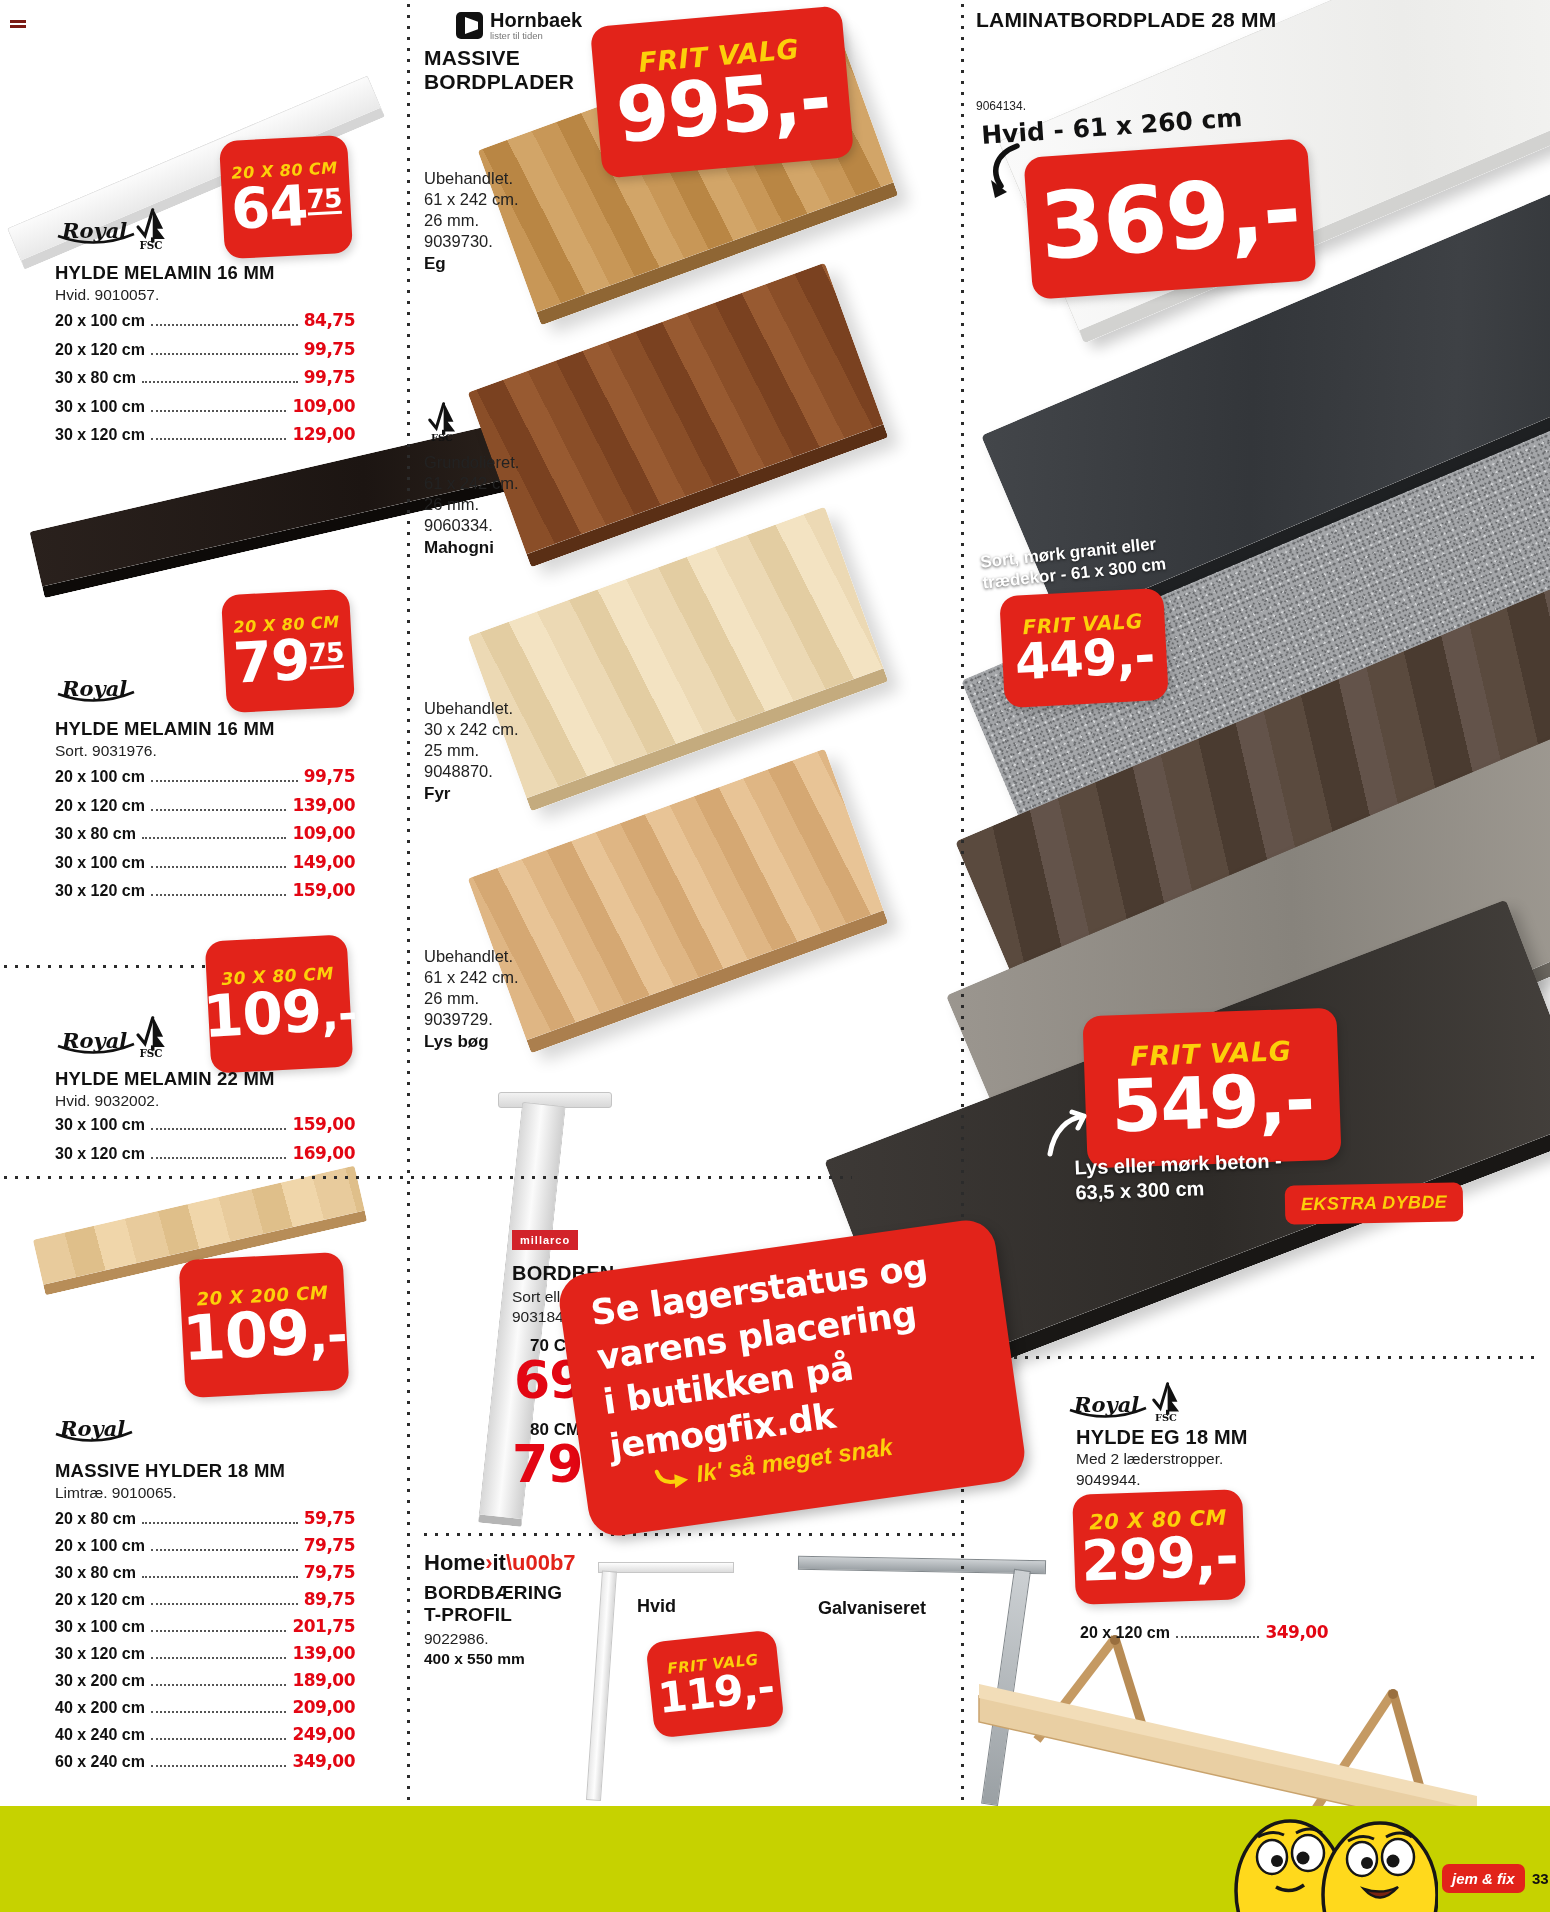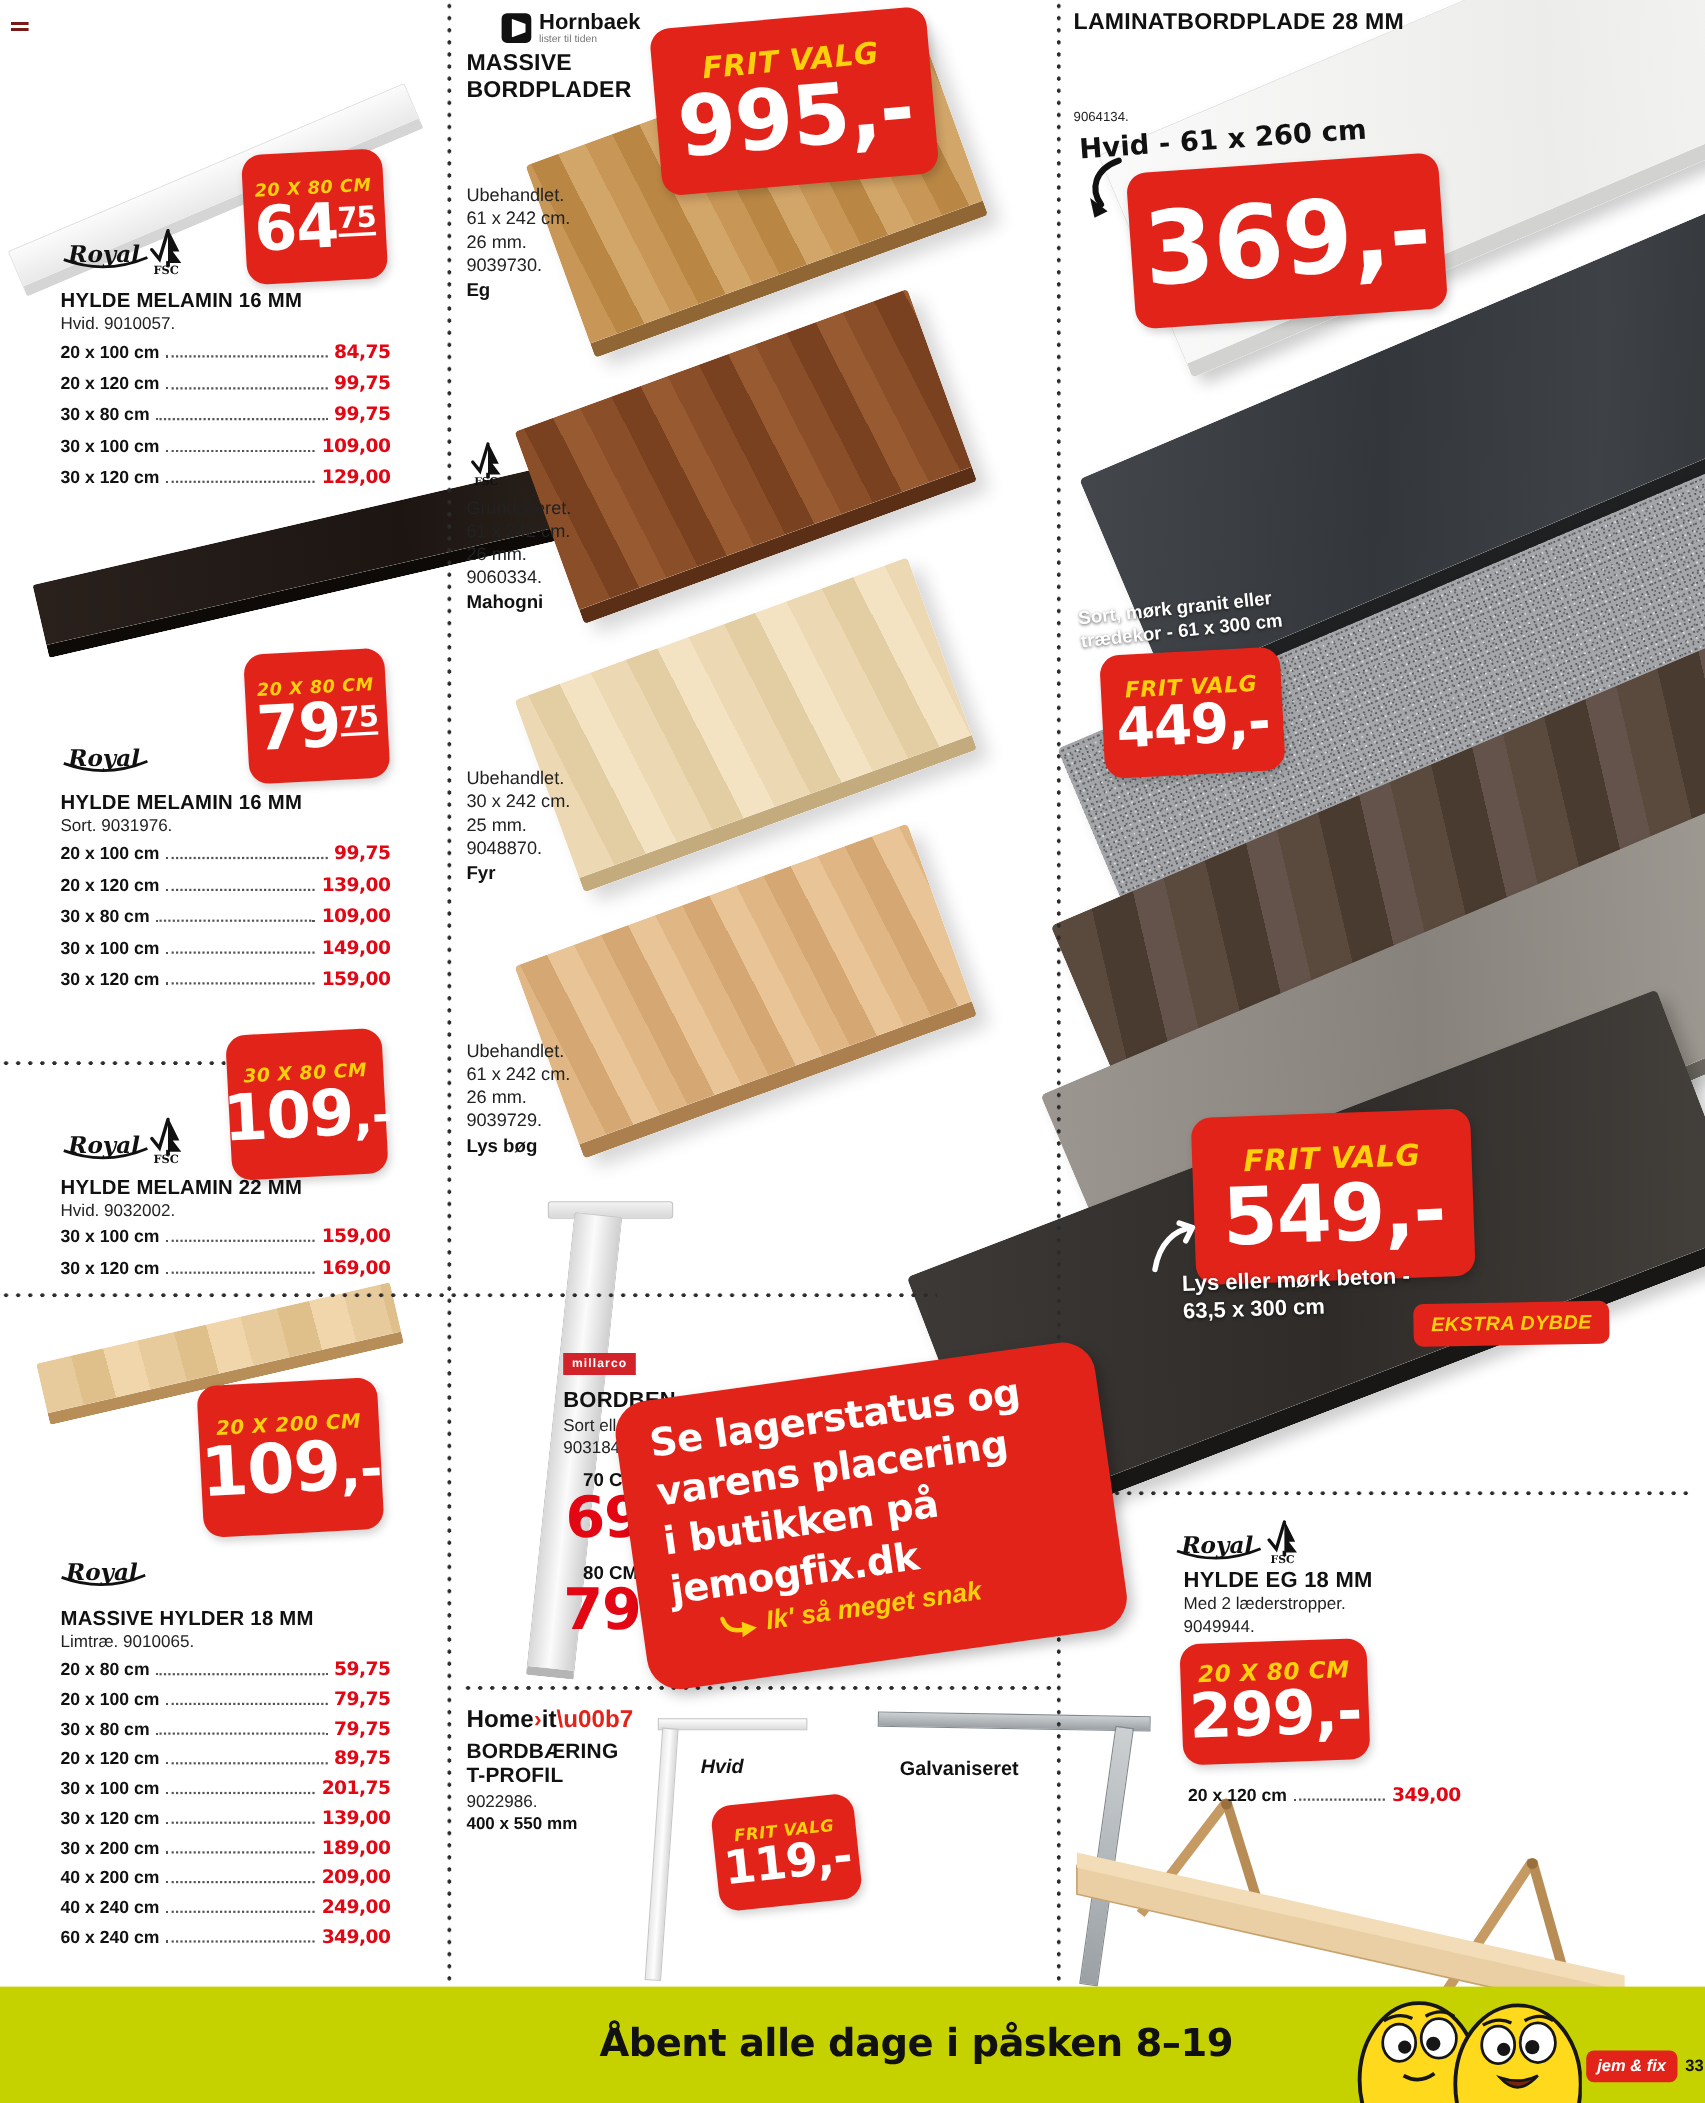--- a/index.html
+++ b/index.html
@@ -370,21 +370,21 @@
   </div>
 
   <div class="homeit" style="left:424px;top:1550px;"><span>Home</span><span class="red">›</span><span>it</span><span class="red">\u00b7</span></div>
   <div class="ptitle" style="left:424px;top:1582px;font-size:19px;">BORDBÆRING</div>
   <div class="ptitle" style="left:424px;top:1604px;font-size:19px;">T-PROFIL</div>
   <div class="psub" style="left:424px;top:1630px;">9022986.</div>
   <div class="psub" style="left:424px;top:1650px;font-weight:bold;color:#111;">400 x 550 mm</div>
 
   <div class="bracket-bar" style="left:598px;top:1562px;width:134px;height:9px;"></div>
   <div class="bracket-leg" style="left:602px;top:1571px;width:13px;height:228px;transform:rotate(4deg);"></div>
-  <div class="labelw" style="left:637px;top:1596px;font-style:italic;">Hvid</div>
+  <div class="labelw" style="left:637px;top:1596px;">Hvid</div>
 
   <div class="bracket-bar galv" style="left:798px;top:1558px;width:246px;height:12px;transform:rotate(1deg);"></div>
   <div class="bracket-leg galv" style="left:1014px;top:1570px;width:15px;height:235px;transform:rotate(8deg);"></div>
   <div class="labelw" style="left:818px;top:1598px;">Galvaniseret</div>
 
   <div class="badge" style="left:650px;top:1636px;width:130px;height:96px;transform:rotate(-6deg);">
     <div class="bflag" style="font-size:15px;">FRIT VALG</div>
     <div class="bprice" style="font-size:42px;">119,-</div>
   </div>
 
@@ -464,21 +464,20 @@
     <path d="M150 8 L178 98" stroke="#b88c55" stroke-width="9"></path>
     <path d="M428 62 L350 180" stroke="#c59a63" stroke-width="9"></path>
     <path d="M428 62 L458 168" stroke="#b88c55" stroke-width="9"></path>
     <polygon points="14,66 512,178 512,204 14,92" fill="#e9cfa3" stroke="#c9a36d" stroke-width="1.5"></polygon>
     <polygon points="14,54 512,166 512,180 14,68" fill="#f2ddb8"></polygon>
     <circle cx="150" cy="10" r="5" fill="#9a6f3e"></circle>
     <circle cx="428" cy="64" r="5" fill="#9a6f3e"></circle>
   </svg>
 
   <div class="bar"></div>
-  <div class="bar-text" style="z-index:6;">Åbent alle dage i påsken  8–19</div>
   <svg class="abs" style="left:1228px;top:1795px;z-index:7;" width="210" height="117" viewBox="0 0 210 117">
     <ellipse cx="62" cy="96" rx="54" ry="70" fill="#ffd91c" stroke="#161616" stroke-width="3.5"></ellipse>
     <ellipse cx="44" cy="62" rx="15" ry="17" fill="#fff" stroke="#161616" stroke-width="2.5"></ellipse>
     <ellipse cx="80" cy="58" rx="16" ry="18" fill="#fff" stroke="#161616" stroke-width="2.5"></ellipse>
     <circle cx="49" cy="66" r="6" fill="#161616"></circle>
     <circle cx="75" cy="63" r="6.5" fill="#161616"></circle>
     <path d="M30 42 Q44 34 56 40" stroke="#161616" stroke-width="3" fill="none"></path>
     <path d="M68 38 Q82 30 94 38" stroke="#161616" stroke-width="3" fill="none"></path>
     <path d="M48 92 Q62 100 76 90" stroke="#161616" stroke-width="3.5" fill="none"></path>
     <ellipse cx="152" cy="100" rx="57" ry="72" fill="#ffd91c" stroke="#161616" stroke-width="3.5"></ellipse>

